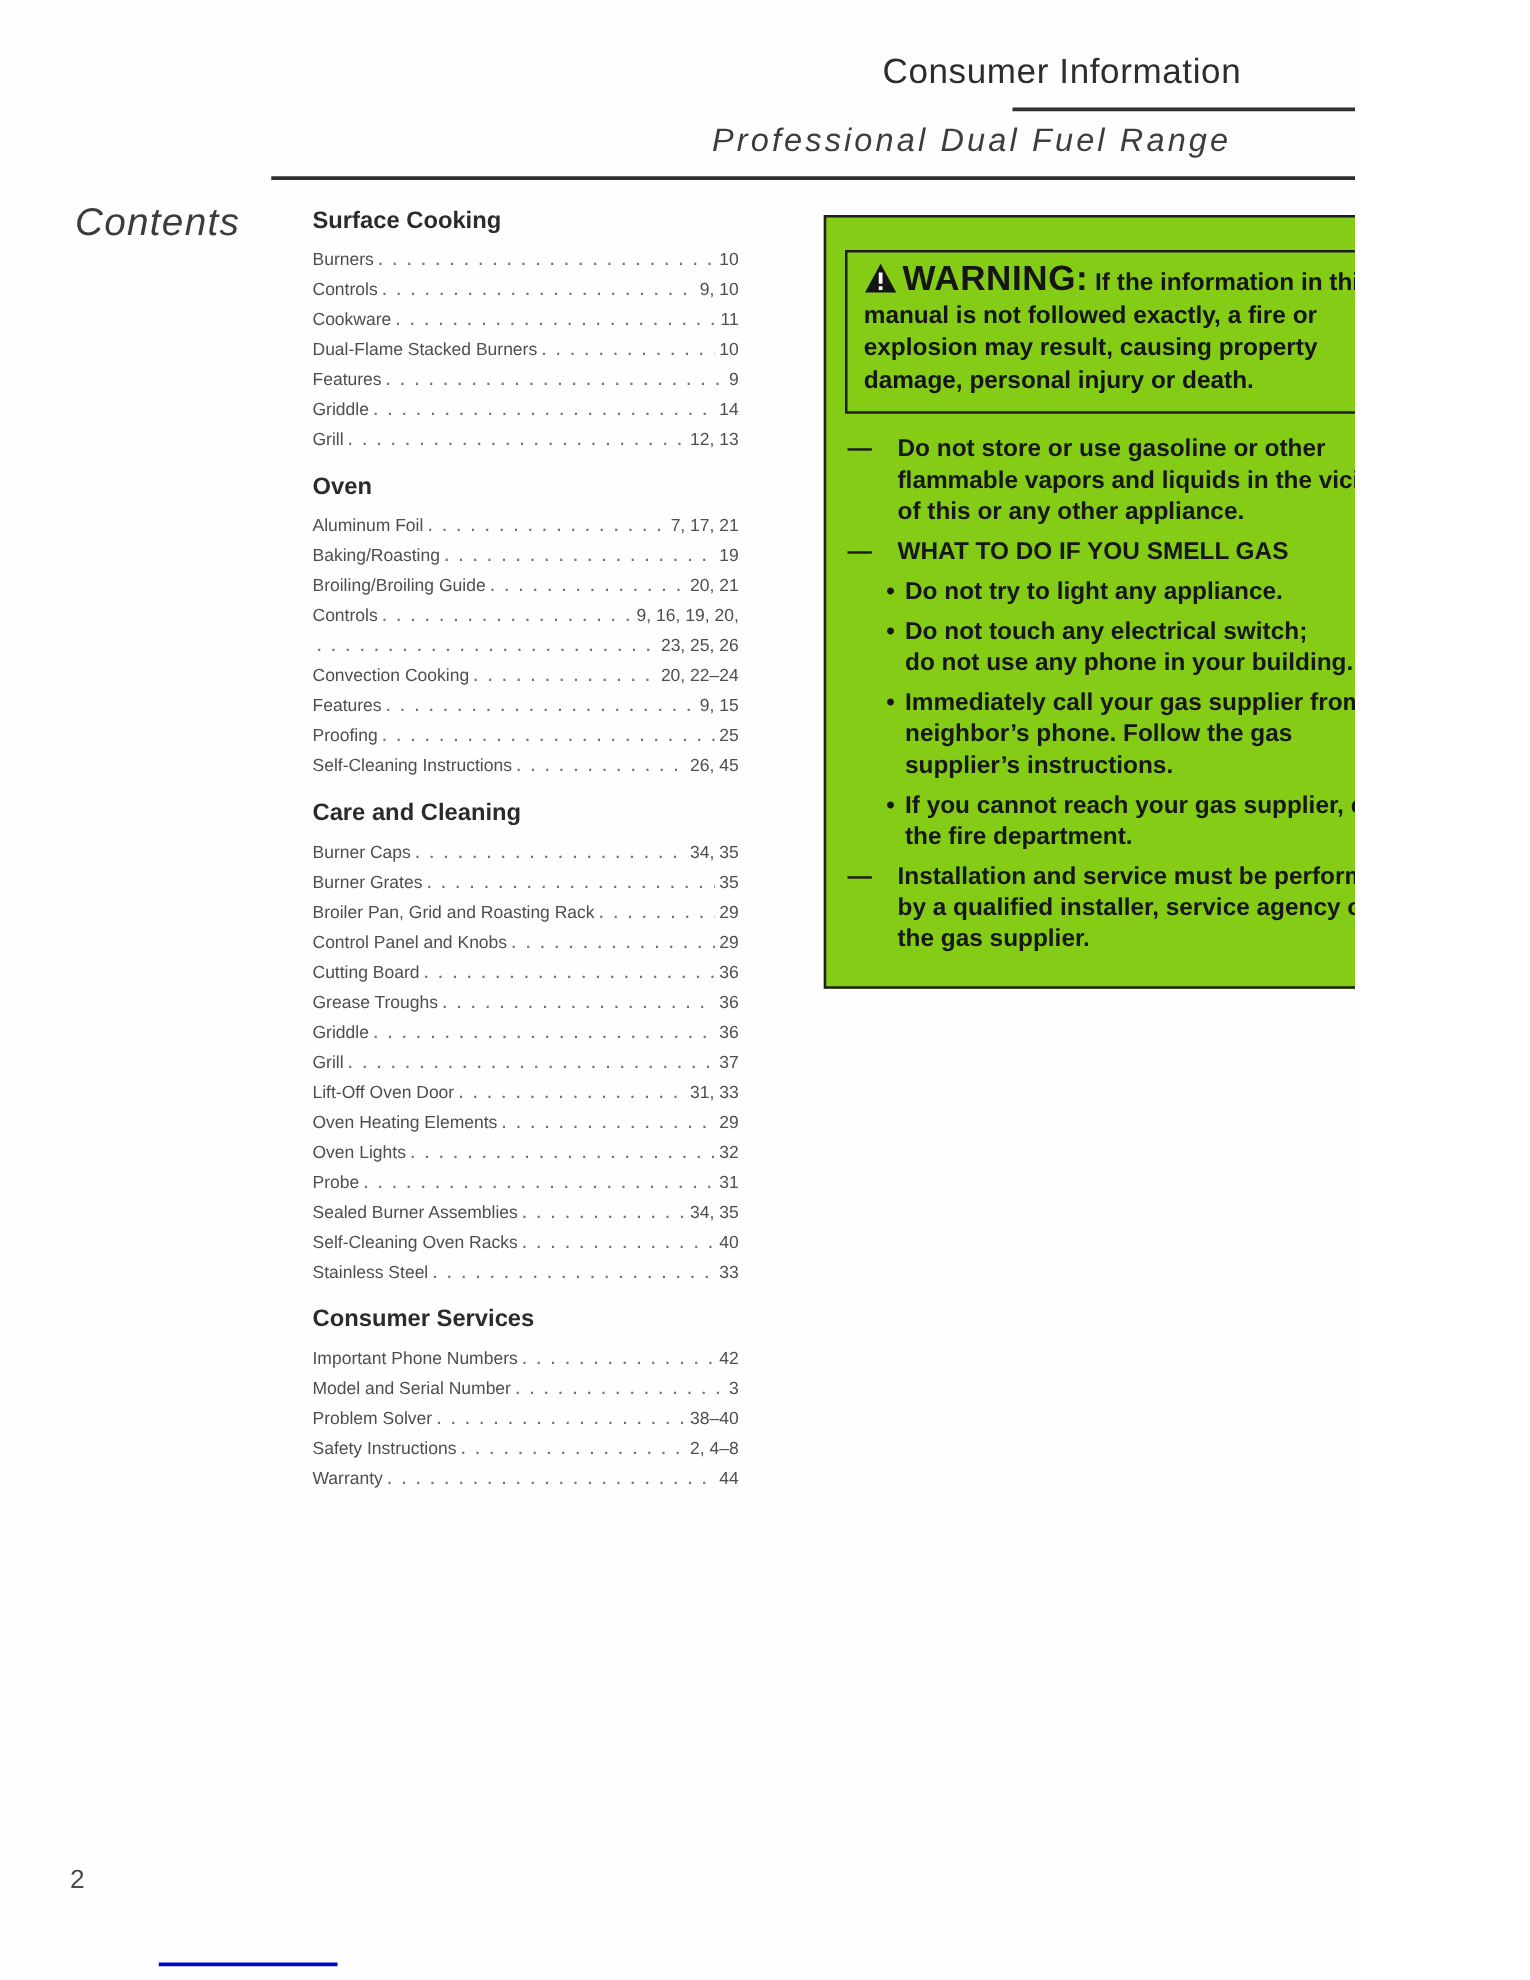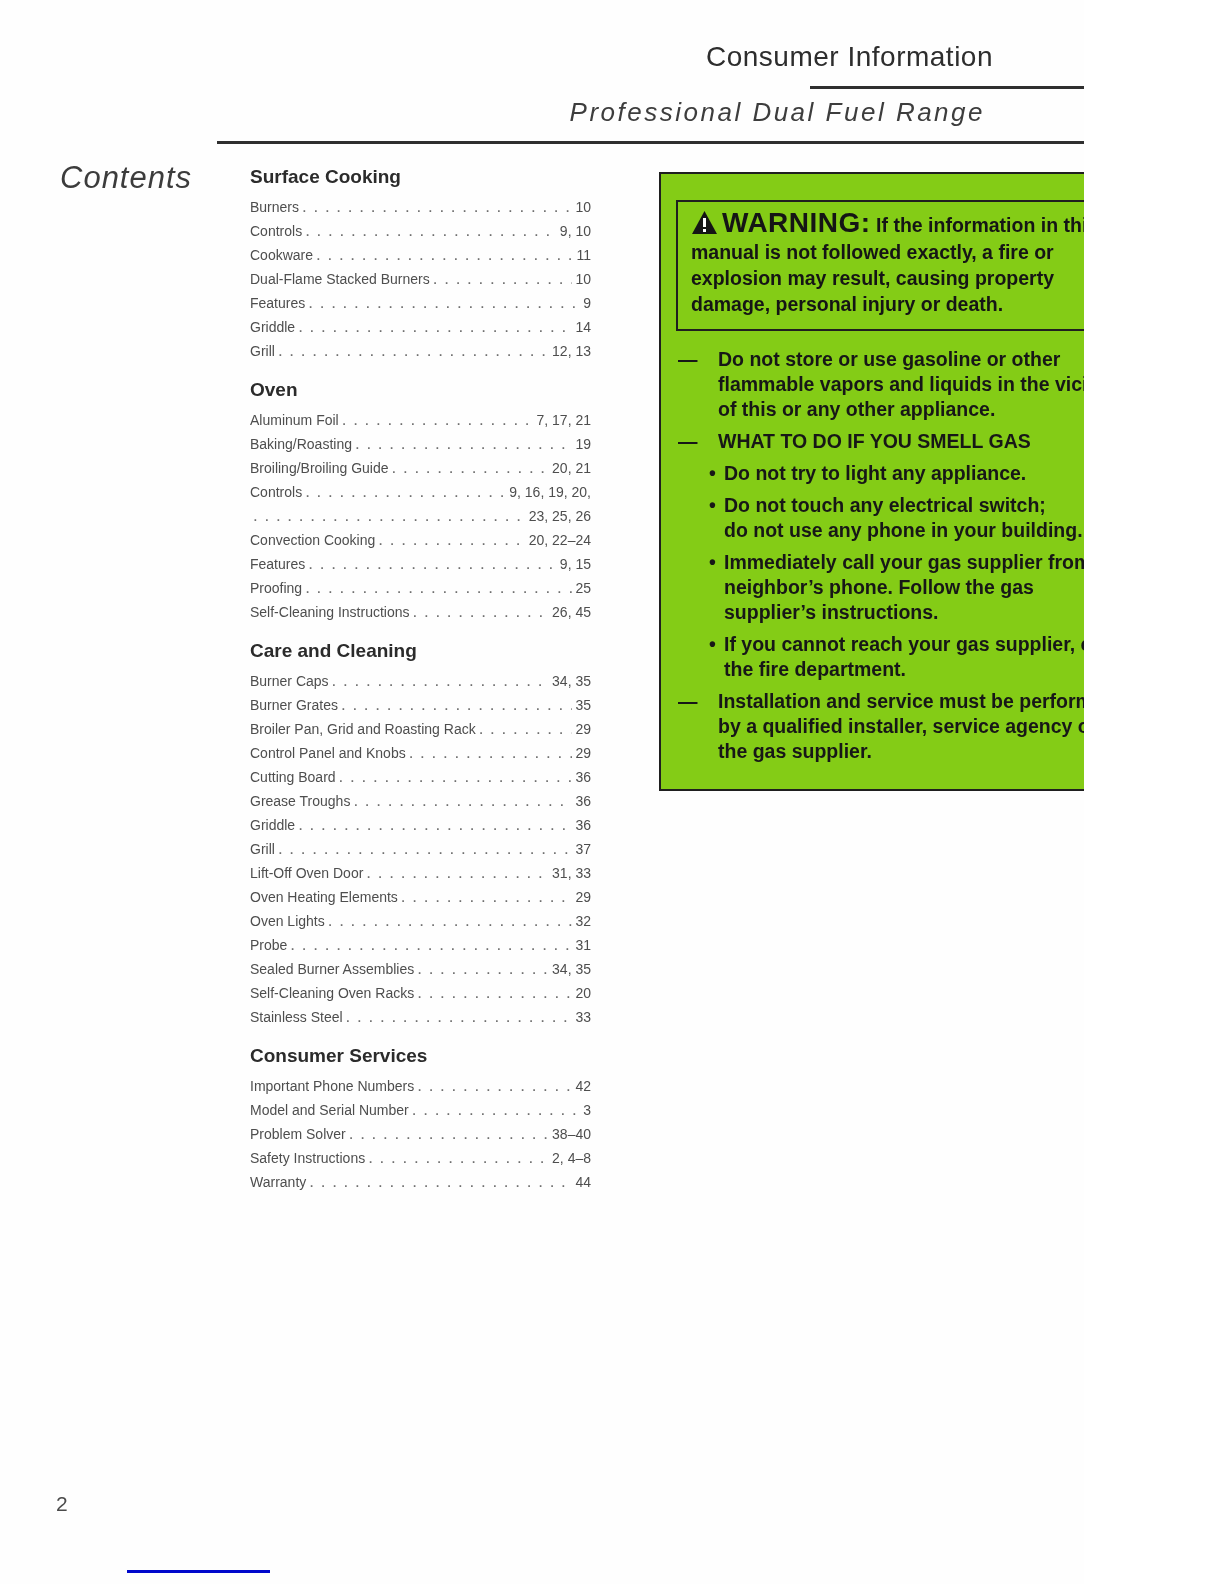--- a/index.html
+++ b/index.html
@@ -225,21 +225,21 @@
             <span class="toc-pages">31</span>
           </div>
           <div class="toc-row">
             <span class="toc-label">Sealed Burner Assemblies</span>
             <span class="toc-leader"></span>
             <span class="toc-pages">34, 35</span>
           </div>
           <div class="toc-row">
             <span class="toc-label">Self-Cleaning Oven Racks</span>
             <span class="toc-leader"></span>
-            <span class="toc-pages">20</span>
+            <span class="toc-pages">40</span>
           </div>
           <div class="toc-row">
             <span class="toc-label">Stainless Steel</span>
             <span class="toc-leader"></span>
             <span class="toc-pages">33</span>
           </div>
         </div>
     </div>
 
     <div class="toc-section">

